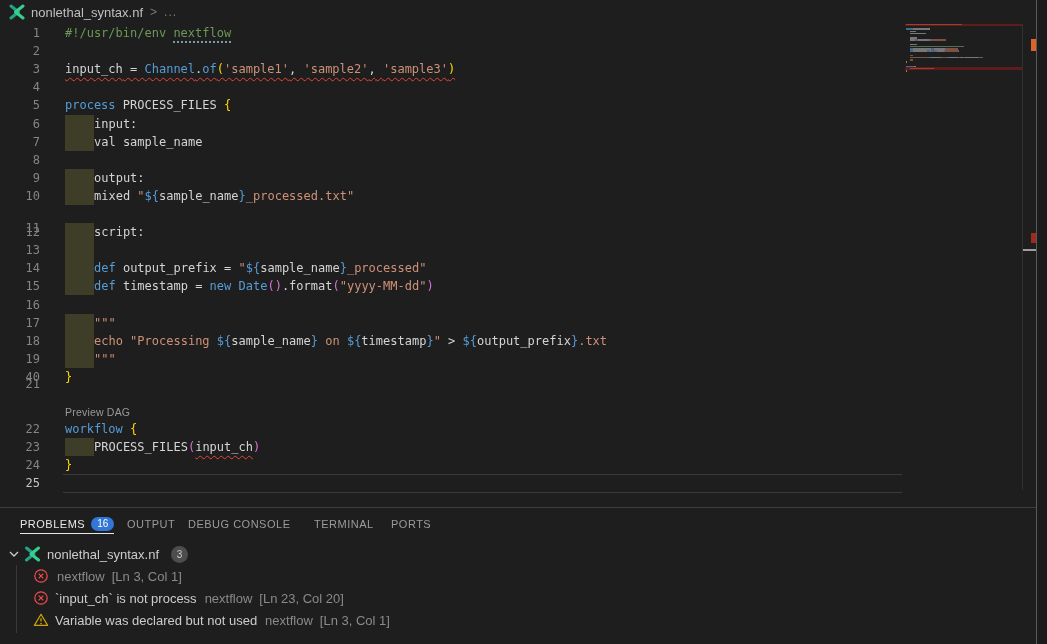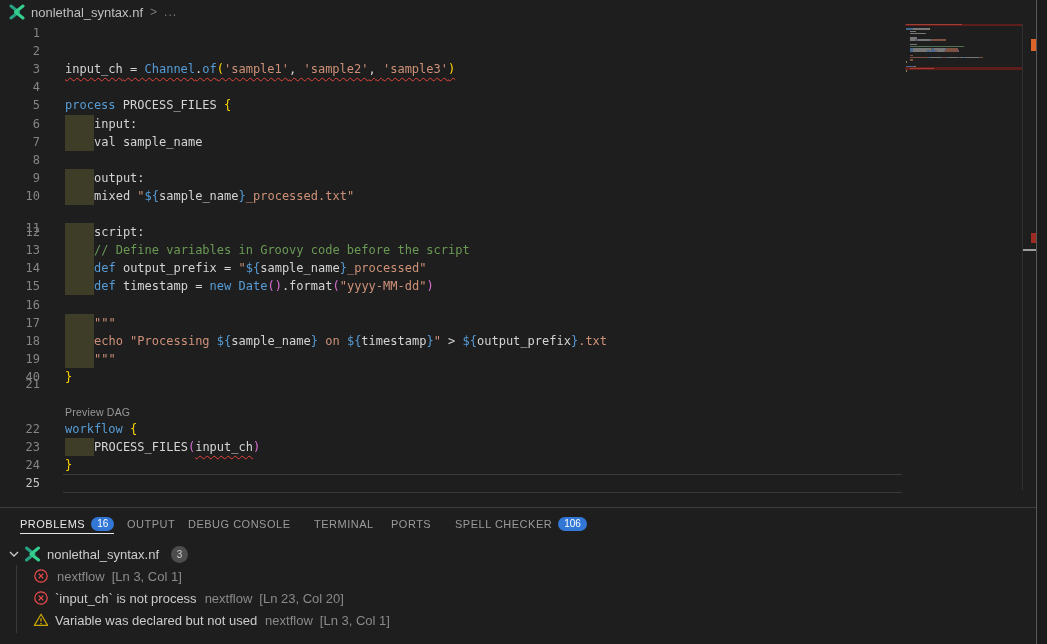--- a/index.html
+++ b/index.html
@@ -93,33 +93,33 @@
   .problem-row .msg { margin-left:6px; font-size:13px; color:#cccccc; white-space:pre; }
   .problem-row .src { margin-left:8px; font-size:13px; color:#8a8a8a; }
   .problem-row .pos { margin-left:7px; font-size:13px; color:#8a8a8a; }
   #tree-guide { position:absolute; left:16px; top:57px; width:1px; height:68px; background:#393939; }
 </style>
 </head>
 <body style="--w: #d4d4d4; --kw: #569cd6; --str: #ce9178; --com: #6a9955; --br1: #ffd700; --br2: #da70d6; --tpl: #569cd6; --badge: #3277d6;">
 
 <div id="editor">
   <div id="code-rows">
-      <div class="code-row" style="top: 24px;"><span class="gutter">1</span></div>
+      <div class="code-row" style="top: 24px;"><span class="gutter">1</span><span class="code-content"><span class="tok-com">#!/usr/bin/env </span><span class="tok-com u-info">nextflow</span></span></div>
       <div class="code-row" style="top: 42.1px;"><span class="gutter">2</span><span class="code-content"></span></div>
       <div class="code-row" style="top: 60.2px;"><span class="gutter">3</span><span class="code-content"><span class="tok-w u-err">input_ch</span><span class="tok-w u-err"> = </span><span class="tok-kw u-err">Channel</span><span class="tok-w u-err">.</span><span class="tok-kw u-err">of</span><span class="tok-br1 u-err">(</span><span class="tok-str u-err">'sample1'</span><span class="tok-w u-err">, </span><span class="tok-str u-err">'sample2'</span><span class="tok-w u-err">, </span><span class="tok-str u-err">'sample3'</span><span class="tok-br1 u-err">)</span></span></div>
       <div class="code-row" style="top: 78.3px;"><span class="gutter">4</span><span class="code-content"></span></div>
       <div class="code-row" style="top: 96.4px;"><span class="gutter">5</span><span class="code-content"><span class="tok-kw">process</span><span class="tok-w"> PROCESS_FILES </span><span class="tok-br1">{</span></span></div>
       <div class="code-row" style="top: 114.5px;"><span class="gutter">6</span><span class="code-content"><span class="blk"></span><span class="tok-w">input:</span></span></div>
       <div class="code-row" style="top: 132.6px;"><span class="gutter">7</span><span class="code-content"><span class="blk"></span><span class="tok-w">val sample_name</span></span></div>
       <div class="code-row" style="top: 150.7px;"><span class="gutter">8</span><span class="code-content"></span></div>
       <div class="code-row" style="top: 168.8px;"><span class="gutter">9</span><span class="code-content"><span class="blk"></span><span class="tok-w">output:</span></span></div>
       <div class="code-row" style="top: 186.9px;"><span class="gutter">10</span><span class="code-content"><span class="blk"></span><span class="tok-w">mixed </span><span class="tok-str">"</span><span class="tok-tpl">${</span><span class="tok-w">sample_name</span><span class="tok-tpl">}</span><span class="tok-str">_processed.txt"</span></span></div>
       <div class="code-row" style="top: 219px;"><span class="gutter">11</span><span class="code-content"></span></div>
       <div class="code-row" style="top: 223.1px;"><span class="gutter">12</span><span class="code-content"><span class="blk"></span><span class="tok-w">script:</span></span></div>
-      <div class="code-row" style="top: 241.2px;"><span class="gutter">13</span><span class="code-content"><span class="blk"></span><span class="tok-com">// Define variables in Groovy code before the script</span></span></div>
+      <div class="code-row" style="top: 241.2px;"><span class="gutter">13</span><span class="code-content"><span class="blk"></span></span></div>
       <div class="code-row" style="top: 259.3px;"><span class="gutter">14</span><span class="code-content"><span class="blk"></span><span class="tok-kw">def</span><span class="tok-w"> output_prefix = </span><span class="tok-str">"</span><span class="tok-tpl">${</span><span class="tok-w">sample_name</span><span class="tok-tpl">}</span><span class="tok-str">_processed"</span></span></div>
       <div class="code-row" style="top: 277.4px;"><span class="gutter">15</span><span class="code-content"><span class="blk"></span><span class="tok-kw">def</span><span class="tok-w"> timestamp = </span><span class="tok-kw">new</span><span class="tok-w"> </span><span class="tok-kw">Date</span><span class="tok-br2">()</span><span class="tok-w">.format</span><span class="tok-br2">(</span><span class="tok-str">"yyyy-MM-dd"</span><span class="tok-br2">)</span></span></div>
       <div class="code-row" style="top: 295.5px;"><span class="gutter">16</span><span class="code-content"></span></div>
       <div class="code-row" style="top: 313.6px;"><span class="gutter">17</span><span class="code-content"><span class="blk"></span><span class="tok-str">"""</span></span></div>
       <div class="code-row" style="top: 331.7px;"><span class="gutter">18</span><span class="code-content"><span class="blk"></span><span class="tok-str">echo "Processing </span><span class="tok-tpl">${</span><span class="tok-w">sample_name</span><span class="tok-tpl">}</span><span class="tok-str"> on </span><span class="tok-tpl">${</span><span class="tok-w">timestamp</span><span class="tok-tpl">}</span><span class="tok-str">"</span><span class="tok-w"> &gt; </span><span class="tok-tpl">${</span><span class="tok-w">output_prefix</span><span class="tok-tpl">}</span><span class="tok-str">.txt</span></span></div>
       <div class="code-row" style="top: 349.8px;"><span class="gutter">19</span><span class="code-content"><span class="blk"></span><span class="tok-str">"""</span></span></div>
       <div class="code-row" style="top: 367.9px;"><span class="gutter">40</span><span class="code-content"><span class="tok-br1">}</span></span></div>
       <div class="code-row" style="top: 375px;"><span class="gutter">21</span><span class="code-content"></span></div>
       <div class="code-row" style="top: 420.1px;"><span class="gutter">22</span><span class="code-content"><span class="tok-kw">workflow</span><span class="tok-w"> </span><span class="tok-br1">{</span></span></div>
       <div class="code-row" style="top: 438.2px;"><span class="gutter">23</span><span class="code-content"><span class="blk"></span><span class="tok-w">PROCESS_FILES</span><span class="tok-br2">(</span><span class="tok-w u-err">input_ch</span><span class="tok-br2">)</span></span></div>
@@ -234,24 +234,20 @@
       </div>
       <div class="panel-tab tab-pos-2">
         <span>DEBUG CONSOLE</span>
       </div>
       <div class="panel-tab tab-pos-3">
         <span>TERMINAL</span>
       </div>
       <div class="panel-tab tab-pos-4">
         <span>PORTS</span>
       </div>
-      <div class="panel-tab tab-pos-5">
-        <span>SPELL CHECKER</span>
-        <span class="tab-badge">106</span>
-      </div>
     </div>
 
   <div id="tree-head">
     <svg class="twisty" viewBox="0 0 12 12">
       <path d="M2 4 L6 8 L10 4" fill="none" stroke="#cccccc" stroke-width="1.3"></path>
     </svg>
     <svg class="nf-icon" viewBox="0 0 16 16">
       <path d="M2 2 L9.5 8 L2 14" fill="none" stroke="#26a283" stroke-width="3" stroke-linecap="round" stroke-linejoin="round"></path>
       <path d="M14 2 L6.5 8 L14 14" fill="none" stroke="#35cf8e" stroke-width="3" stroke-linecap="round" stroke-linejoin="round"></path>
     </svg>

